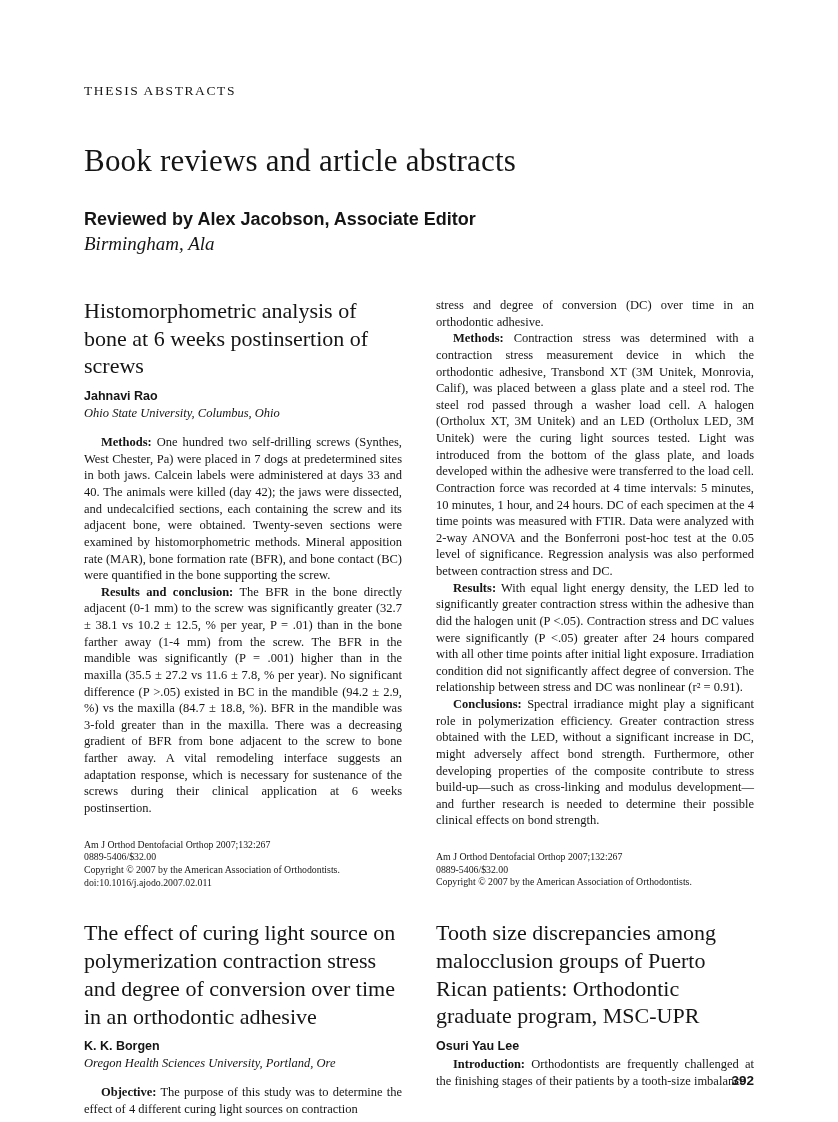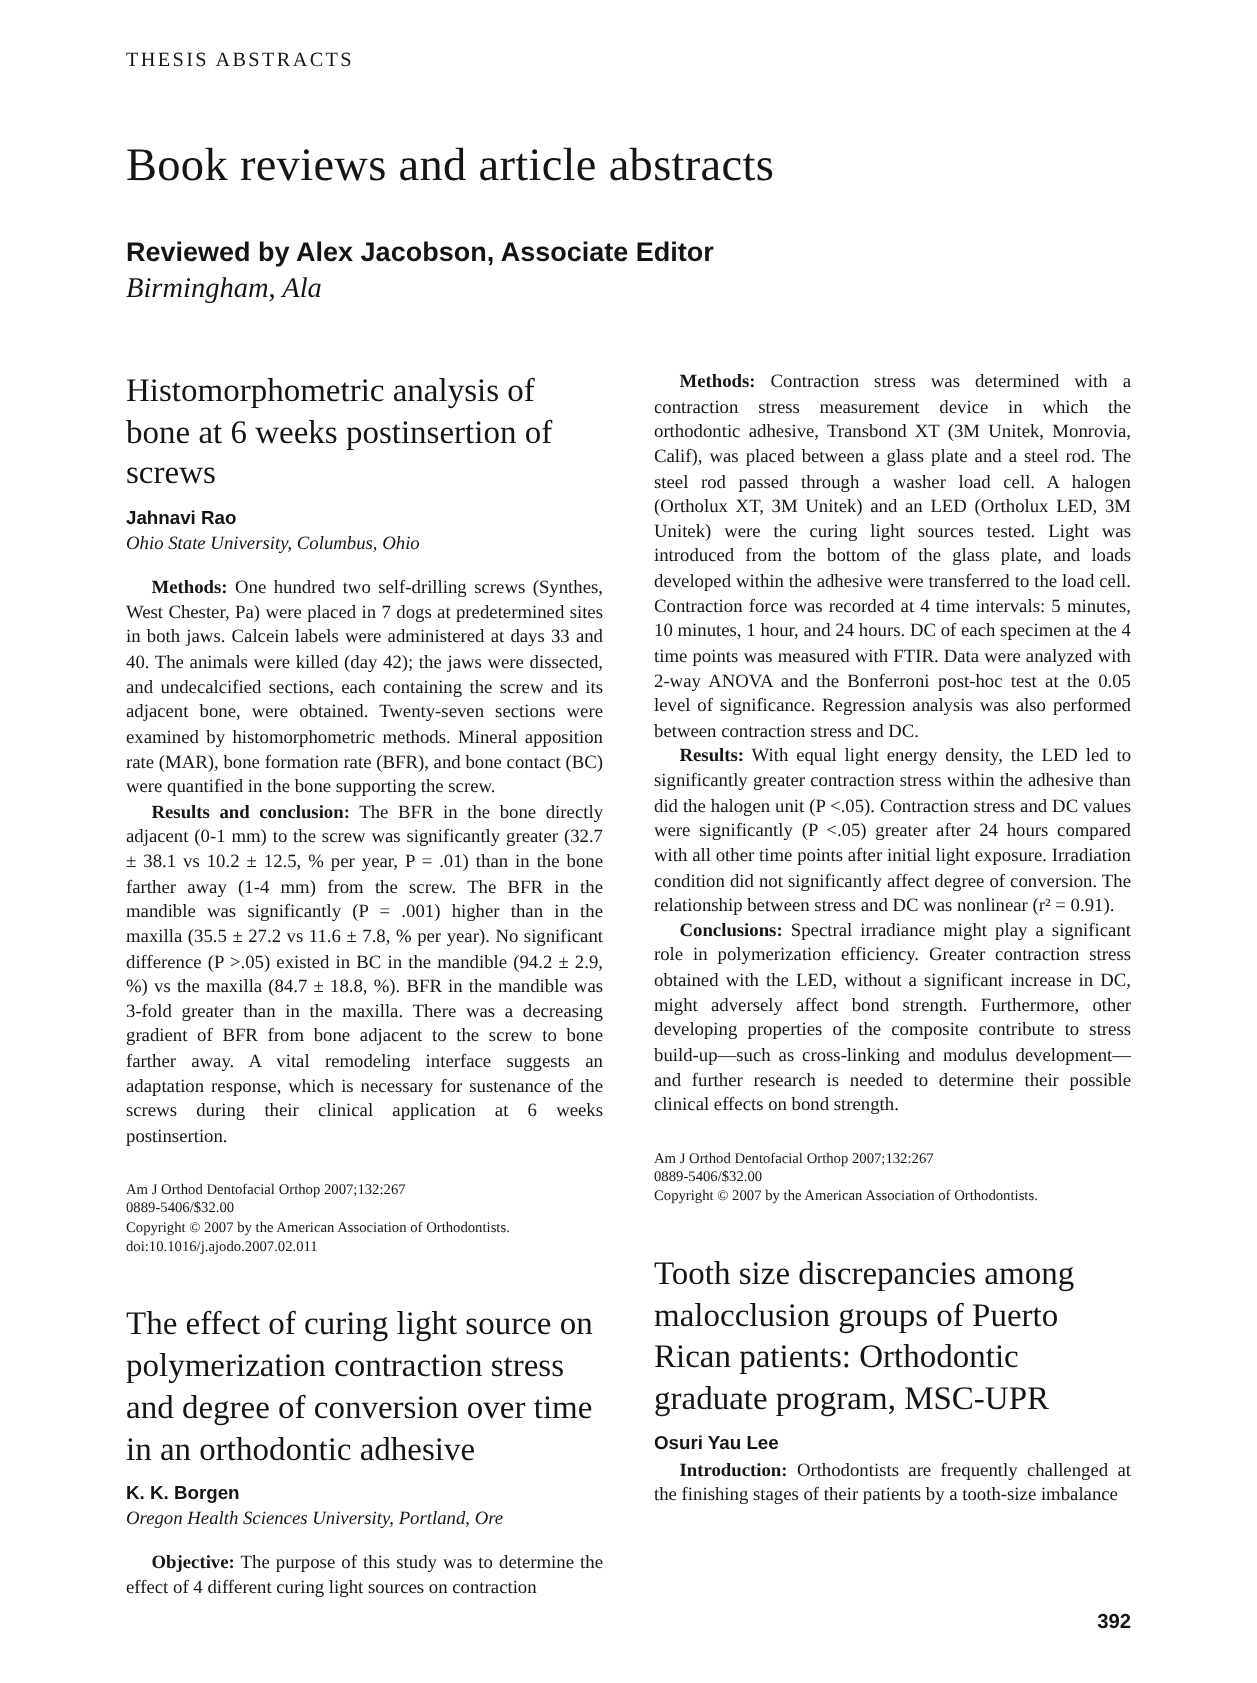--- a/index.html
+++ b/index.html
@@ -5,21 +5,21 @@
   * { margin: 0; padding: 0; box-sizing: border-box; }
   html, body { background: #ffffff; }
   .page {
     position: relative;
     width: 838px;
     height: 1122px;
     margin: 0 auto;
     background: #ffffff;
     color: #151515;
     font-family: "Liberation Serif", serif;
-    padding: 32px 83px 0 84px;
+    padding: 83px 83px 0 84px;
     overflow: hidden;
   }
   .running-head {
     font-size: 13.5px;
     letter-spacing: 1.6px;
   }
   .main-title {
     font-size: 31px;
     font-weight: 400;
     margin-top: 44px;
@@ -120,20 +120,21 @@
         <div class="affil">Oregon Health Sciences University, Portland, Ore</div>
 
         <p class="body"><b>Objective:</b> <span>The purpose of this study was to determine the effect of 4 different curing light sources on contraction</span></p>
       </section>
 
     </div>
 
     <div class="col">
 
       <section>
+        <p class="body no-indent"><span>stress and degree of conversion (DC) over time in an orthodontic adhesive.</span></p>
         <p class="body"><b>Methods:</b> <span>Contraction stress was determined with a contraction stress measurement device in which the orthodontic adhesive, Transbond XT (3M Unitek, Monrovia, Calif), was placed between a glass plate and a steel rod. The steel rod passed through a washer load cell. A halogen (Ortholux XT, 3M Unitek) and an LED (Ortholux LED, 3M Unitek) were the curing light sources tested. Light was introduced from the bottom of the glass plate, and loads developed within the adhesive were transferred to the load cell. Contraction force was recorded at 4 time intervals: 5 minutes, 10 minutes, 1 hour, and 24 hours. DC of each specimen at the 4 time points was measured with FTIR. Data were analyzed with 2-way ANOVA and the Bonferroni post-hoc test at the 0.05 level of significance. Regression analysis was also performed between contraction stress and DC.</span></p>
         <p class="body"><b>Results:</b> <span>With equal light energy density, the LED led to significantly greater contraction stress within the adhesive than did the halogen unit (P &lt;.05). Contraction stress and DC values were significantly (P &lt;.05) greater after 24 hours compared with all other time points after initial light exposure. Irradiation condition did not significantly affect degree of conversion. The relationship between stress and DC was nonlinear (r² = 0.91).</span></p>
         <p class="body"><b>Conclusions:</b> <span>Spectral irradiance might play a significant role in polymerization efficiency. Greater contraction stress obtained with the LED, without a significant increase in DC, might adversely affect bond strength. Furthermore, other developing properties of the composite contribute to stress build-up—such as cross-linking and modulus development—and further research is needed to determine their possible clinical effects on bond strength.</span></p>
 
         <div class="citation">
           <div>Am J Orthod Dentofacial Orthop 2007;132:267</div>
           <div>0889-5406/$32.00</div>
           <div>Copyright © 2007 by the American Association of Orthodontists.</div>
         </div>
       </section>

